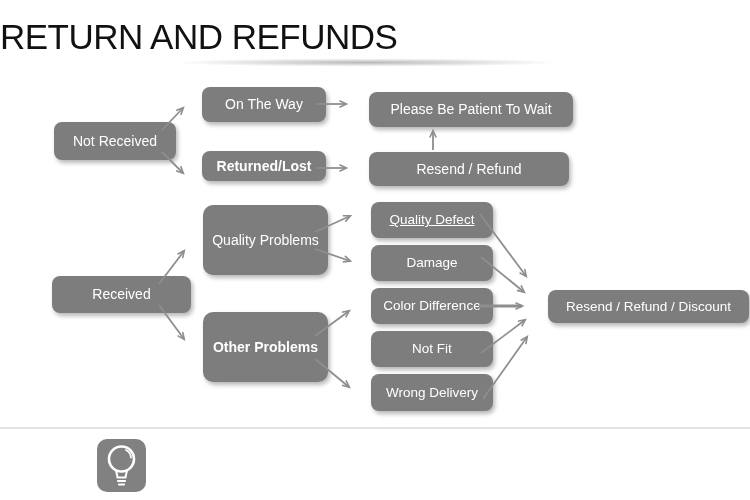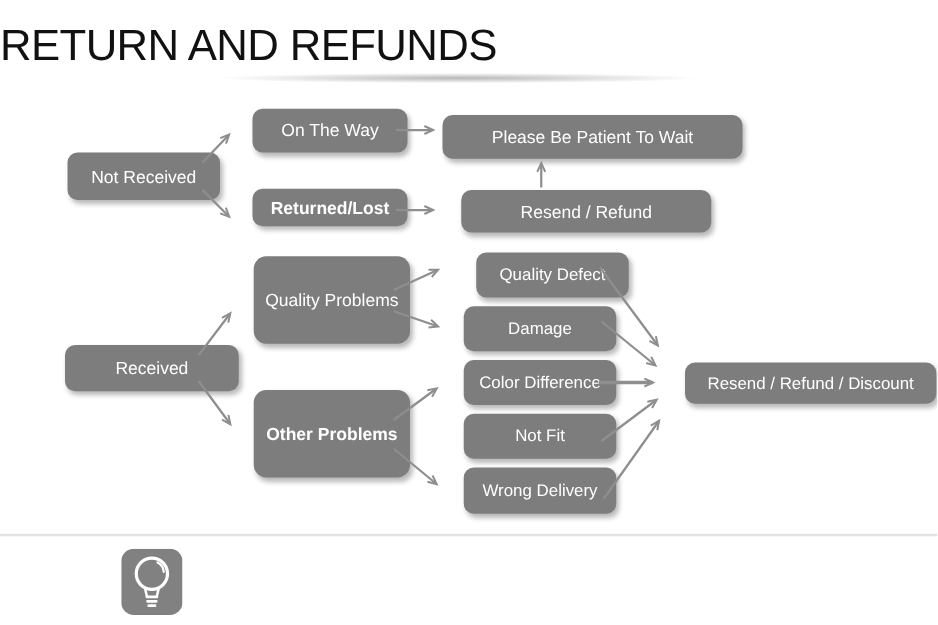--- a/index.html
+++ b/index.html
@@ -39,31 +39,31 @@
 
   <div class="title">RETURN AND REFUNDS</div>
   <div class="title-shadow"></div>
 
   <div class="node" style="left:38px;top:122px;width:122px;height:38px;">Not Received</div>
 
   <div class="node" style="left:186px;top:87px;width:124px;height:35px;">On The Way</div>
 
   <div class="node" style="left:186px;top:151px;width:124px;height:30px;font-weight:bold;">Returned/Lost</div>
 
-  <div class="node" style="left:338px;top:92px;width:240px;height:35px;">Please Be Patient To Wait</div>
+  <div class="node" style="left:353px;top:92px;width:204px;height:35px;">Please Be Patient To Wait</div>
 
   <div class="node" style="left:353px;top:152px;width:200px;height:34px;">Resend / Refund</div>
 
   <div class="node" style="left:36px;top:276px;width:139px;height:37px;">Received</div>
 
   <div class="node big" style="left:187px;top:205px;width:125px;height:70px;">Quality Problems</div>
 
   <div class="node big" style="left:187px;top:312px;width:125px;height:70px;font-weight:bold;">Other Problems</div>
 
-  <div class="node" style="left:365px;top:202px;width:122px;height:36px;font-size:13.5px;">Quality Defect</div>
+  <div class="node" style="left:355px;top:202px;width:122px;height:36px;font-size:13.5px;text-decoration:underline;">Quality Defect</div>
 
   <div class="node" style="left:355px;top:288px;width:122px;height:36px;font-size:13.5px;">Color Difference</div>
 
   <div class="node" style="left:355px;top:245px;width:122px;height:36px;font-size:13.5px;">Damage</div>
 
   <div class="node" style="left:355px;top:374px;width:122px;height:37px;font-size:13.5px;">Wrong Delivery</div>
 
   <div class="node" style="left:355px;top:331px;width:122px;height:36px;font-size:13.5px;">Not Fit</div>
 
   <div class="node" style="left:532px;top:290px;width:201px;height:33px;font-size:13.5px;">Resend / Refund / Discount</div>

